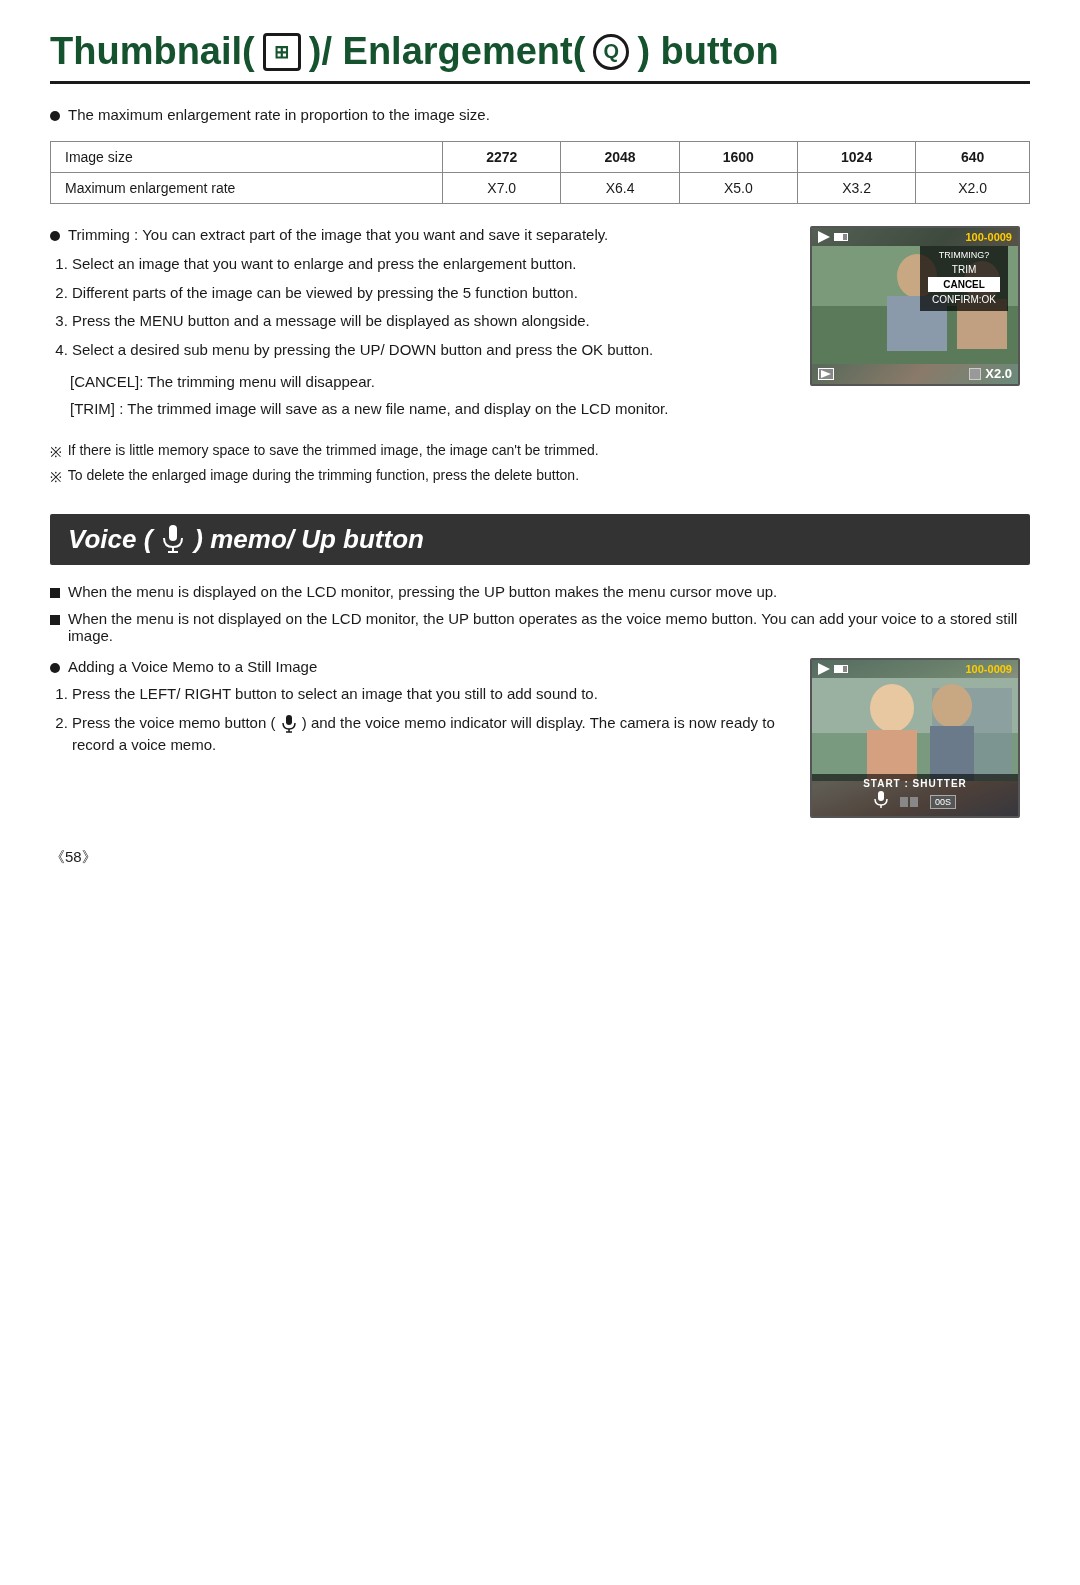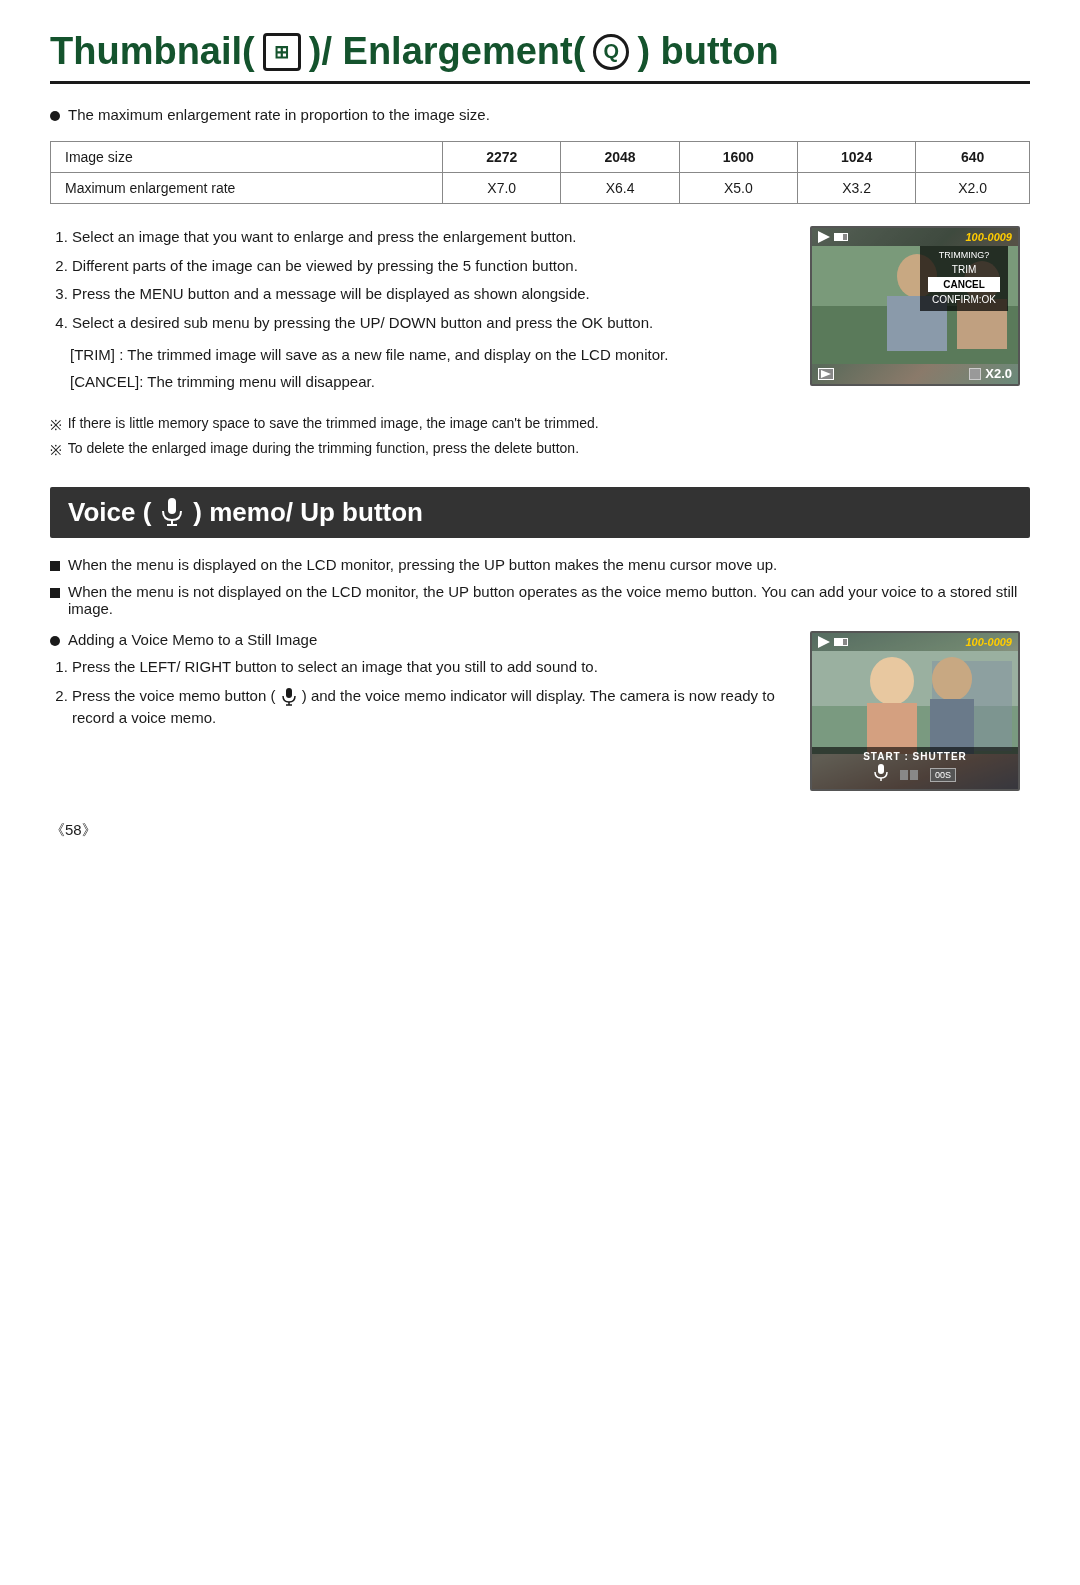--- a/index.html
+++ b/index.html
@@ -127,21 +127,20 @@
     }
     .camera-header-left {
       display: flex;
       align-items: center;
       gap: 4px;
     }
     .cam-file-num {
       color: #ffcc00;
       font-size: 11px;
       font-weight: bold;
-      font-style: italic;
     }
 
     
     .overlay-menu {
       position: absolute;
       top: 18px;
       right: 10px;
       background: rgba(0,0,0,0.7);
       color: #fff;
       font-size: 10px;
@@ -216,20 +215,21 @@
       background: #333;
       color: #fff;
       padding: 10px 18px;
       font-size: 26px;
       font-weight: bold;
       margin: 28px 0 18px 0;
       display: flex;
       align-items: center;
       gap: 8px;
       border-radius: 2px;
+      font-style: italic;
     }
 
     
     .bullet-square {
       width: 10px;
       height: 10px;
       background: #1a1a1a;
       flex-shrink: 0;
       margin-top: 5px;
     }
@@ -358,28 +358,32 @@
     <td>X6.4</td>
     <td>X5.0</td>
     <td>X3.2</td>
     <td>X2.0</td>
   </tr>
 </tbody>
   </table>
 
 <div class="trimming-section">
   <div class="trimming-text">
+    <div class="bullet-point" style="margin-bottom:10px;">
+      <div class="bullet-dot"></div>
+      <span>Trimming : You can extract part of the image that you want and save it separately.</span>
+    </div>
     <ol class="steps-list">
       <li>Select an image that you want to enlarge and press the enlargement button.</li>
       <li>Different parts of the image can be viewed by pressing the 5 function button.</li>
       <li>Press the MENU button and a message will be displayed as shown alongside.</li>
       <li>Select a desired sub menu by pressing the UP/ DOWN button and press the OK button.</li>
     </ol>
+    <div class="bracket-item">[CANCEL]: The trimming menu will disappear.</div>
     <div class="bracket-item">[TRIM]   : The trimmed image will save as a new file name, and display on the LCD monitor.</div>
-    <div class="bracket-item">[CANCEL]: The trimming menu will disappear.</div>
   </div>
 
   <div class="trimming-image">
     <div class="camera-screen camera-screen-1">
 
       <div class="camera-header">
         <div class="camera-header-left">
           <svg width="12" height="12" viewBox="0 0 12 12">
               <polygon points="0,0 12,6 0,12" fill="white"></polygon>
             </svg>

